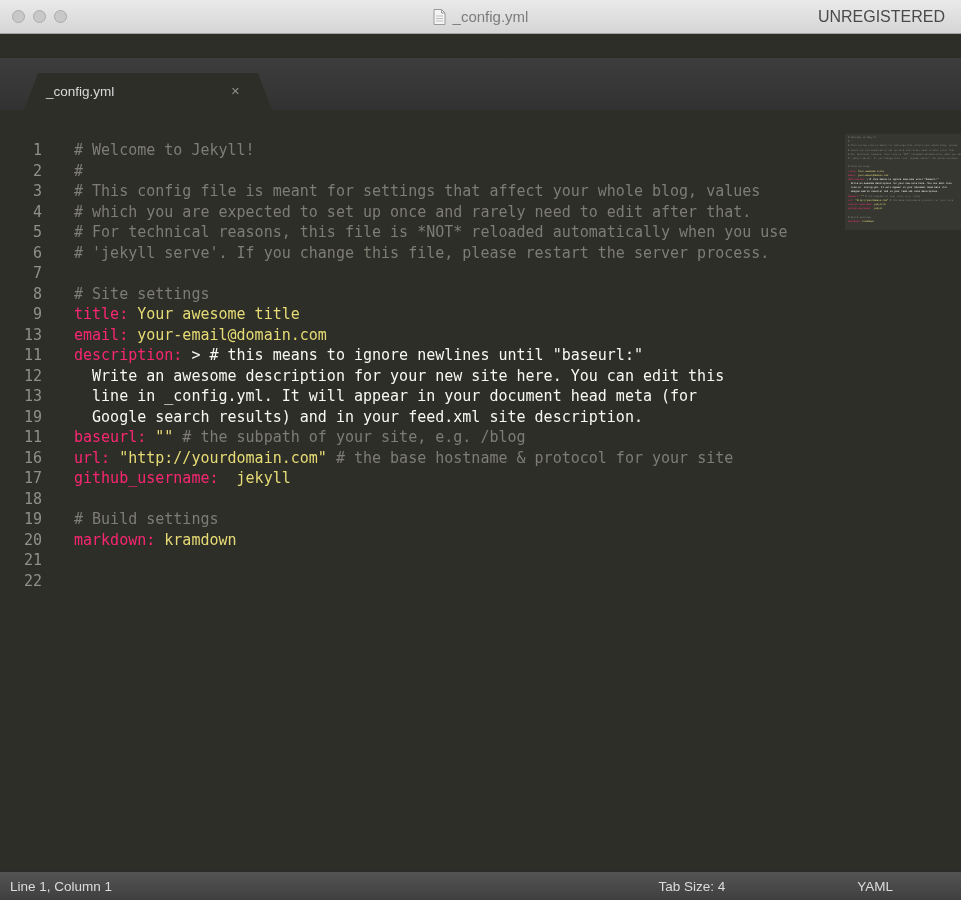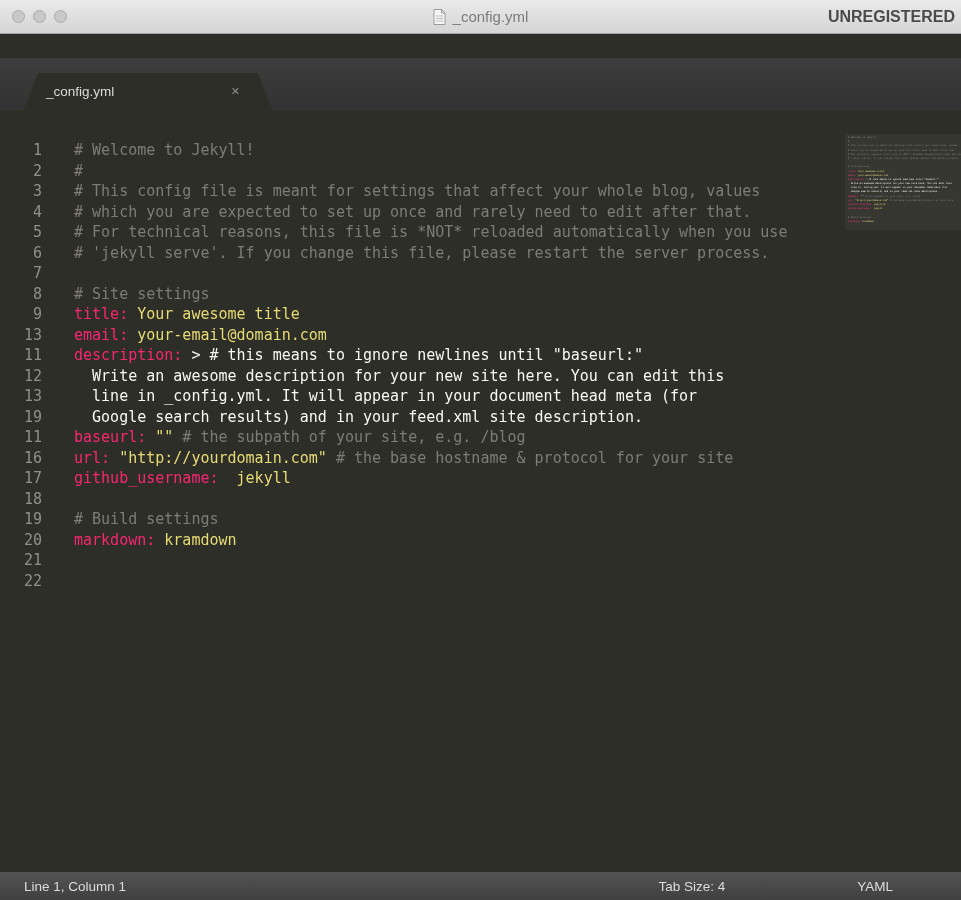--- a/index.html
+++ b/index.html
@@ -11,21 +11,21 @@
   
   .titlebar {
     height:34px; flex:0 0 auto; position:relative;
     background:linear-gradient(#eaeaea,#d5d5d5);
     border-bottom:1px solid #a3a3a3;
     display:flex; align-items:center;
   }
   .traffic-lights { position:absolute; left:12px; top:0; height:100%; display:flex; align-items:center; gap:8px; }
   .light { width:13px; height:13px; border-radius:50%; background:#c8c8c8; border:1px solid #aaa; display:inline-block; }
   .title-center { margin:0 auto; display:flex; align-items:center; gap:7px; color:#7c7c7c; font-size:15px; }
-  .registration { position:absolute; right:6px; top:0; height:100%; display:flex; align-items:center; color:#4a4a4a; font-size:16px;font-weight:bold; }
+  .registration { position:absolute; right:16px; top:0; height:100%; display:flex; align-items:center; color:#4a4a4a; font-size:16px; }
 
   
   .tabbar {
     height:52px; flex:0 0 auto;
     background:linear-gradient(#3d3d3d,#323232);
     display:flex; align-items:flex-end; padding-left:24px;
   }
   .tab {
     height:37px; width:248px;
     background:var(--editor-bg,#2e2e29);
@@ -60,21 +60,21 @@
   .minimap .code-line { height:4.2px; }
   .minimap-viewport { position:absolute; left:0; right:0; top:0; height:96px; background:rgba(255,255,255,0.045); }
 
   
   .statusbar {
     height:29px; flex:0 0 auto;
     background:linear-gradient(#545454,#3f3f3f);
     border-top:1px solid #2b2b2b;
     display:flex; align-items:center;
     color:#dcdcdc; font-size:13.5px;
-    padding-left:24px;
+    padding-left:10px;
   }
   .spacer { flex:1; }
   .status-tab-size { margin-right:132px; cursor:pointer; }
   .status-syntax { margin-right:68px; cursor:pointer; }
 </style>
 </head>
 <body>
 
 <div class="window">
 

